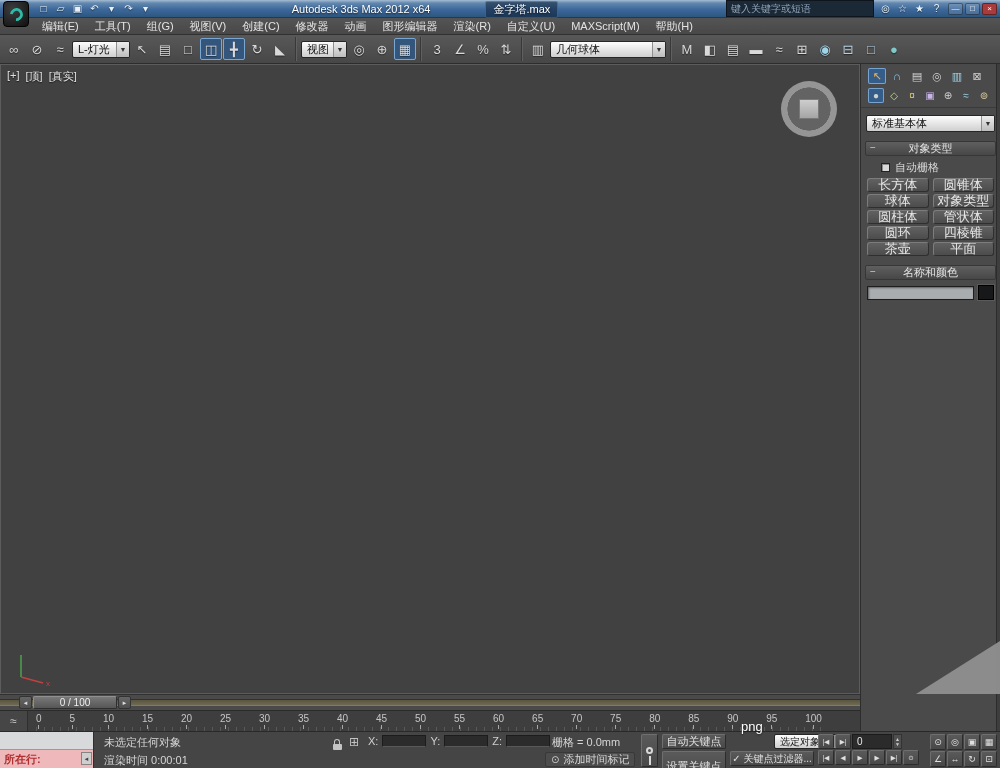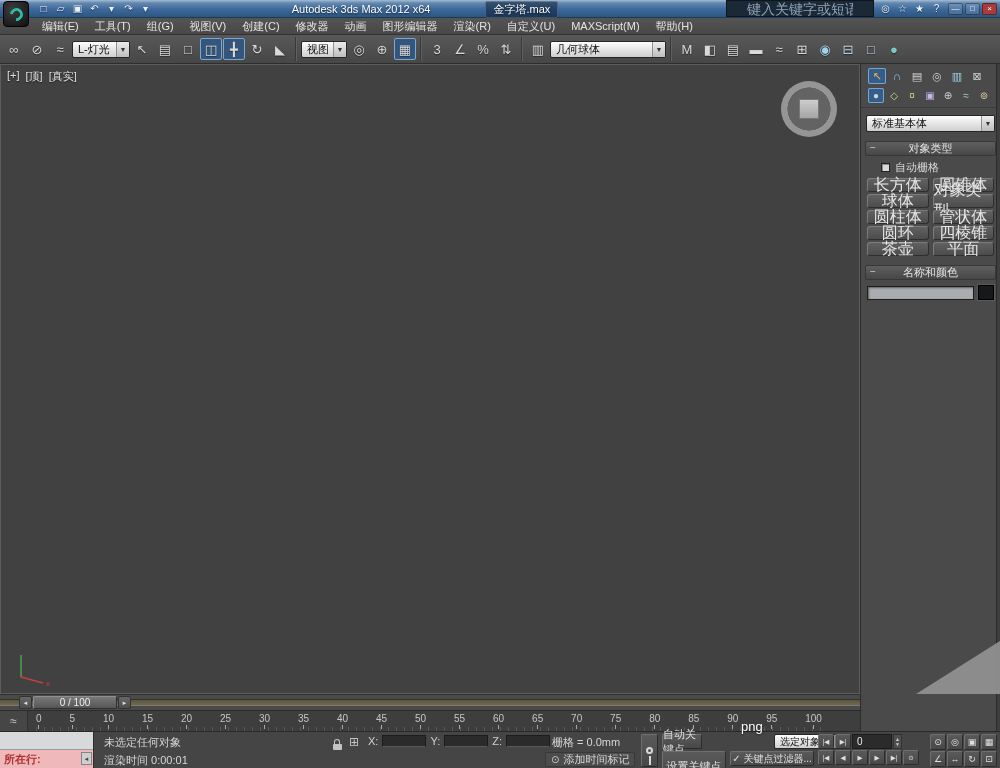--- a/index.html
+++ b/index.html
@@ -21,21 +21,21 @@
   .ticon{width:15px;height:14px;display:flex;align-items:center;justify-content:center;
     font-size:10px;color:#e8f0f8;text-shadow:0 1px 1px rgba(0,0,0,.5);border-radius:2px;}
   .title-wrap{position:absolute;left:0;right:150px;top:0;height:18px;display:flex;
     align-items:center;justify-content:center;gap:10px;pointer-events:none;}
   .title-main{color:#fff;font-size:11px;text-shadow:0 1px 2px rgba(0,0,0,.7);}
   .file-chip{color:#fff;font-size:11px;background:rgba(14,33,56,.55);
     border:1px solid rgba(255,255,255,.18);padding:0 7px;border-radius:2px;
     text-shadow:0 1px 2px rgba(0,0,0,.7);margin-left:45px;}
   .tb-right{margin-left:auto;display:flex;align-items:center;gap:4px;padding-right:3px;z-index:5;}
   .search-input{width:148px;height:17px;background:#1b2836;border:1px solid #0e151d;
-    color:#cfd8e2;font-size:14px;padding:0 20px;outline:none;}
+    color:#cfd8e2;font-size:10px;padding:0 4px;outline:none;}
   .search-input::placeholder{color:#8fa3b8;}
   .tb-icons,.winbtns{display:flex;align-items:center;gap:2px;}
   .winbtn{width:15px;height:12px;display:flex;align-items:center;justify-content:center;
     font-size:8px;color:#fff;background:rgba(255,255,255,.12);border:1px solid rgba(0,0,0,.4);
     border-radius:2px;}
   .winbtn:last-child{background:#a83c3c;}
 
   
   .menubar{height:17px;display:flex;align-items:center;padding-left:34px;
     background:linear-gradient(#545454,#484848);border-bottom:1px solid #313131;}
@@ -113,21 +113,21 @@
     border:1px solid #373737;border-radius:2px;display:flex;align-items:center;
     justify-content:center;font-size:11px;color:#e2e2e2;position:relative;}
   .rhead .minus{position:absolute;left:4px;top:0;font-size:10px;color:#cfcfcf;}
   .autogrid{display:flex;align-items:center;gap:5px;margin:4px 0 3px 20px;font-size:11px;
     color:#d8d8d8;}
   .cb{width:9px;height:9px;background:#d8d8d8;border:1px solid #222;
     box-shadow:inset 1px 1px 0 #8a8a8a;}
   .pgrid{display:grid;grid-template-columns:1fr 1fr;gap:2px 4px;margin:2px 6px 4px;}
   .pbtn{height:14px;background:linear-gradient(#616161,#4c4c4c);border:1px solid;
     border-color:#7c7c7c #2f2f2f #2f2f2f #7c7c7c;border-radius:3px;display:flex;
-    align-items:center;justify-content:center;font-size:16px;color:#e6e6e6;}
+    align-items:center;justify-content:center;font-size:13px;color:#e6e6e6;}
   .namerow{display:flex;gap:4px;margin:5px 6px;align-items:center;}
   .nfield{flex:1;height:14px;background:#a9adaf;border:1px solid #1e1e1e;
     box-shadow:inset 1px 1px 2px rgba(0,0,0,.45);}
   .swatch{width:16px;height:15px;background:#17181a;border:1px solid #000;
     box-shadow:0 0 0 1px #5a5a5a;}
   .pscroll{position:absolute;right:0;top:0;bottom:0;width:4px;background:#3e3e3e;
     border-left:1px solid #2c2c2c;}
 
   
   .statusbar{position:relative;height:37px;background:#454545;border-top:1px solid #292929;
@@ -155,21 +155,21 @@
   .timetag{position:absolute;left:545px;top:20px;height:15px;display:flex;align-items:center;
     gap:4px;padding:0 5px;background:#4c4c4c;border:1px solid #383838;border-radius:2px;}
   .ttag-icon{font-size:10px;color:#c9c9c9;}
   .sbtn{background:linear-gradient(#5a5a5a,#484848);border:1px solid;
     border-color:#6f6f6f #2c2c2c #2c2c2c #6f6f6f;border-radius:2px;display:flex;
     align-items:center;justify-content:center;color:#e0e0e0;}
   .bigkey{position:absolute;left:641px;top:2px;width:17px;height:33px;}
   .keyglyph{width:7px;height:7px;border:2px solid #d8d8d8;border-radius:50%;position:relative;}
   .keyglyph::after{content:"";position:absolute;left:1px;top:7px;width:2px;height:9px;
     background:#d8d8d8;}
-  .autokey{position:absolute;left:662px;top:2px;width:40px;height:15px;font-size:11px;}
+  .autokey{position:absolute;left:662px;top:2px;width:64px;height:15px;font-size:11px;}
   .setkey{position:absolute;left:662px;top:19px;width:64px;height:30px;font-size:11px;}
   .selcombo{position:absolute;left:774px;top:2px;width:74px;height:15px;font-size:10px;}
   .keyfilters{position:absolute;left:730px;top:19px;width:84px;height:15px;font-size:10px;gap:3px;}
   .playback{position:absolute;left:818px;top:1px;}
   .pbrow{display:flex;gap:1px;margin-top:1px;}
   .pbgroup{display:flex;gap:1px;}
   .pb-btn{width:16px;height:15px;font-size:6.5px;}
   .pb-field{width:40px;height:15px;background:#2b2b2b;border:1px solid #1c1c1c;color:#e8e8e8;
     font-size:10px;padding:0 4px;display:flex;align-items:center;}
   .pb-spin{display:flex;flex-direction:column;justify-content:center;align-items:center;

